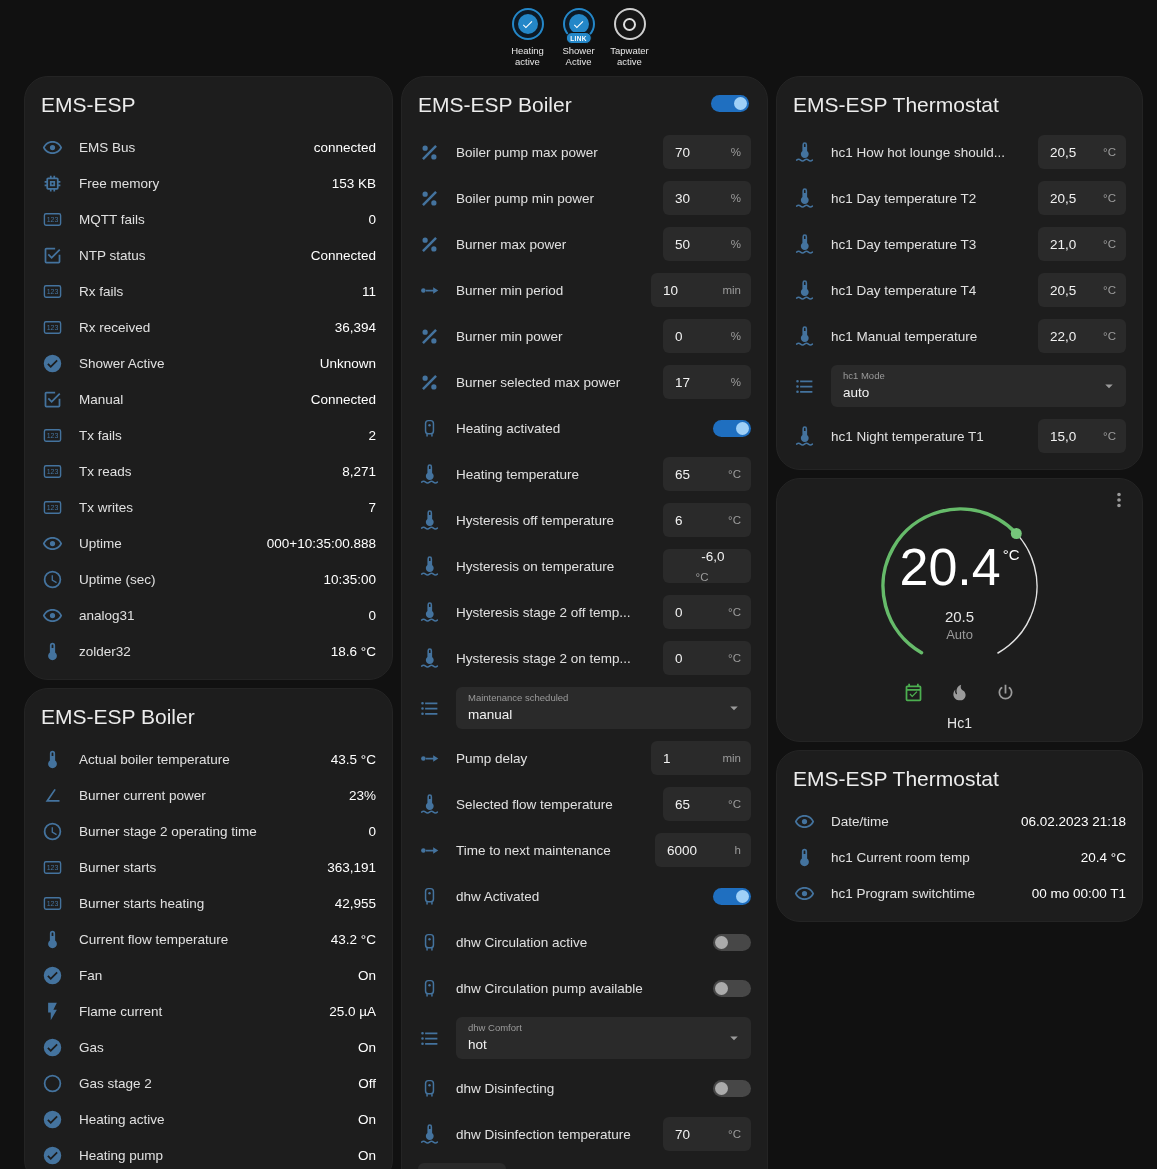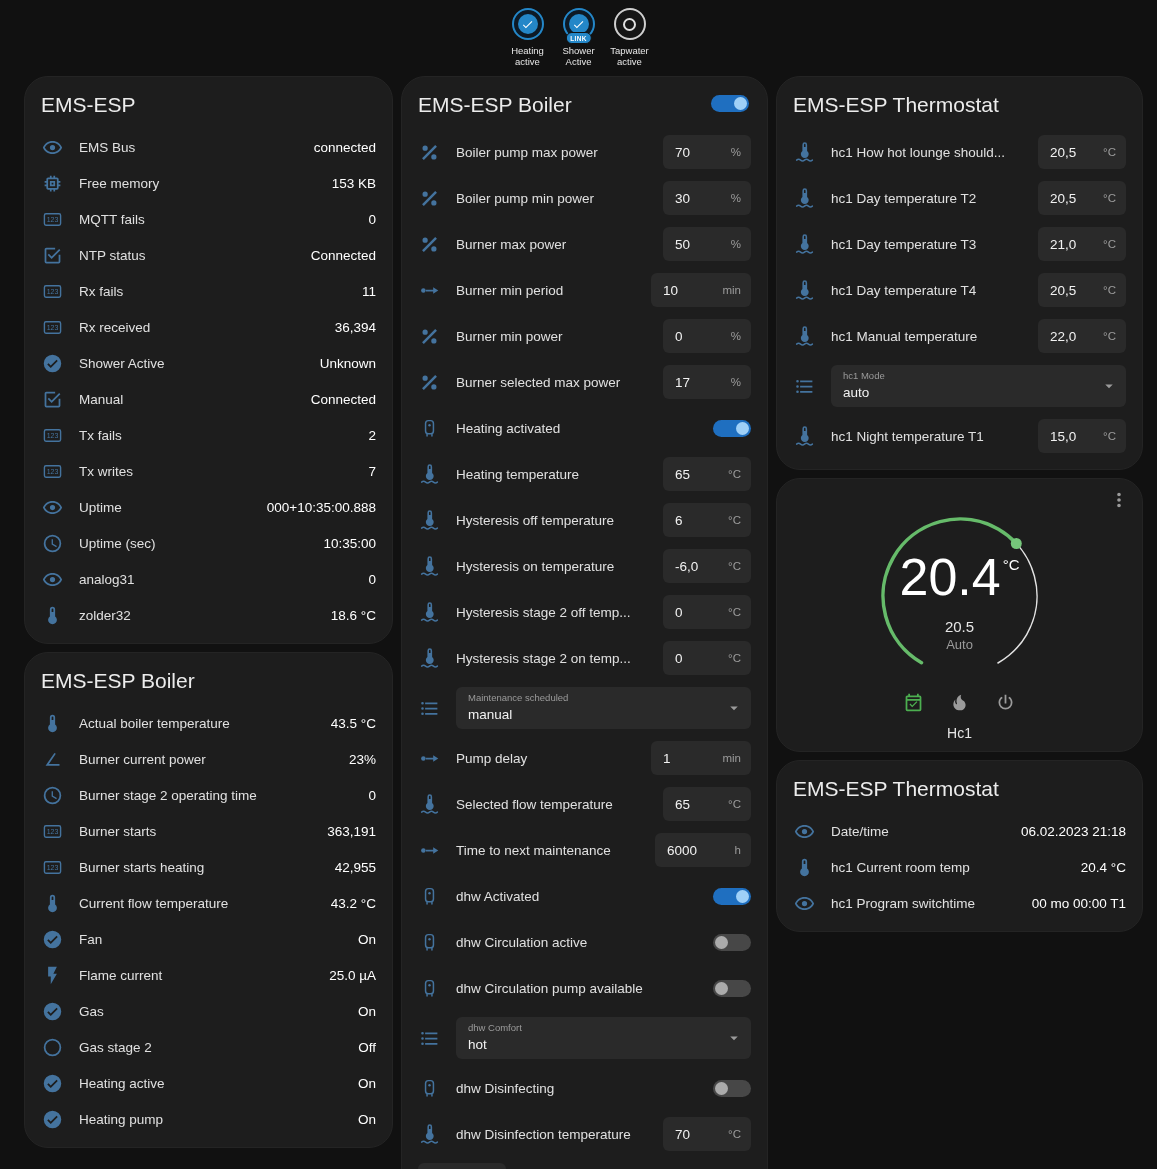--- a/index.html
+++ b/index.html
@@ -39,21 +39,21 @@
   .toggle{width:38px;height:17px;border-radius:9px;position:relative;cursor:pointer;flex:none}
   .toggle .thumb{position:absolute;top:2px;width:13px;height:13px;border-radius:50%}
   .toggle.on{background:#1f6fc0}.toggle.on .thumb{right:2px;background:#9fd0f7}
   .toggle.off{background:#474747}.toggle.off .thumb{left:2px;background:#ababab}
   .selbox{flex:1;background:#2a2a2a;border-radius:6px;height:42px;display:flex;align-items:center;position:relative;cursor:pointer;box-sizing:border-box}
   .selbox .sl{position:absolute;top:5px;left:12px;font-size:9.5px;color:#9b9b9b}
   .selbox .sv{padding:13px 0 0 12px;font-size:13.5px;color:#f2f2f2}
   .selbox .caret{margin-left:auto;padding-right:8px;color:#9b9b9b;display:flex}
   .selbox .caret svg{width:18px;height:18px}
   
-  .dial-card{position:relative;padding-top:24px}
+  .dial-card{position:relative;padding-top:14px}
   .more{position:absolute;top:10px;right:10px;width:24px;height:24px;color:#9b9b9b;cursor:pointer}
   .more svg{width:22px;height:22px}
   .dial-wrap{position:relative;width:170px;height:170px;margin:8px auto 0;cursor:pointer}
   .dial-svg{position:absolute;left:0;top:0;width:170px;height:170px}
   .dial-center{position:absolute;left:0;top:0;right:0;bottom:0;display:flex;flex-direction:column;align-items:center;justify-content:center;padding-top:10px}
   .cur-row{display:flex;align-items:flex-start}
   .cur{font-size:52px;line-height:1;color:#fff}
   .cur-unit{font-size:15px;color:#fff;margin-top:5px;margin-left:2px}
   .tgt{font-size:15px;color:#e6e6e6;margin-top:15px}
   .mode{font-size:13px;color:#9b9b9b;margin-top:2px}
@@ -188,20 +188,30 @@
               <div class="name">Tx fails</div>
               <div class="value">2</div>
             </div>
             <div class="erow">
               <span class="icon">
                 <svg viewBox="0 0 24 24">
                   <rect x="2.75" y="5.5" width="18.5" height="13" rx="1.8" fill="none" stroke="currentColor" stroke-width="1.6"></rect>
                   <text x="12" y="15" text-anchor="middle" font-size="8" fill="currentColor" font-family="inherit">123</text>
                 </svg>
               </span>
+              <div class="name">Tx reads</div>
+              <div class="value">8,271</div>
+            </div>
+            <div class="erow">
+              <span class="icon">
+                <svg viewBox="0 0 24 24">
+                  <rect x="2.75" y="5.5" width="18.5" height="13" rx="1.8" fill="none" stroke="currentColor" stroke-width="1.6"></rect>
+                  <text x="12" y="15" text-anchor="middle" font-size="8" fill="currentColor" font-family="inherit">123</text>
+                </svg>
+              </span>
               <div class="name">Tx writes</div>
               <div class="value">7</div>
             </div>
             <div class="erow">
               <span class="icon">
                 <svg viewBox="0 0 24 24">
                   <path fill="currentColor" d="M12,9A3,3 0 0,1 15,12A3,3 0 0,1 12,15A3,3 0 0,1 9,12A3,3 0 0,1 12,9M12,4.5C17,4.5 21.27,7.61 23,12C21.27,16.39 17,19.5 12,19.5C7,19.5 2.73,16.39 1,12C2.73,7.61 7,4.5 12,4.5M3.18,12C4.83,15.36 8.24,17.5 12,17.5C15.76,17.5 19.17,15.36 20.82,12C19.17,8.64 15.76,6.5 12,6.5C8.24,6.5 4.83,8.64 3.18,12Z"></path>
                 </svg>
               </span>
               <div class="name">Uptime</div>
@@ -481,21 +491,21 @@
             <div class="crow">
               <span class="icon">
                 <svg viewBox="0 0 24 24">
                   <g transform="translate(1.5,-1.5) scale(0.9)">
                     <path fill="currentColor" d="M15,13V5A3,3 0 0,0 9,5V13A5,5 0 1,0 15,13M12,4A1,1 0 0,1 13,5V8H11V5A1,1 0 0,1 12,4Z"></path>
                   </g>
                   <path fill="none" stroke="currentColor" stroke-width="1.7" stroke-linecap="round" d="M3,20.7C4.5,19.3 6,19.3 7.5,20.7C9,22.1 10.5,22.1 12,20.7C13.5,19.3 15,19.3 16.5,20.7C18,22.1 19.5,22.1 21,20.7"></path>
                 </svg>
               </span>
               <div class="name">Hysteresis on temperature</div>
-              <div class="numbox" style="width: 88px;">
+              <div class="numbox" style="width: 88px; flex-direction: column;">
                 <span class="nval">-6,0</span>
                 <span class="nunit">°C</span>
               </div>
             </div>
             <div class="crow">
               <span class="icon">
                 <svg viewBox="0 0 24 24">
                   <g transform="translate(1.5,-1.5) scale(0.9)">
                     <path fill="currentColor" d="M15,13V5A3,3 0 0,0 9,5V13A5,5 0 1,0 15,13M12,4A1,1 0 0,1 13,5V8H11V5A1,1 0 0,1 12,4Z"></path>
                   </g>

